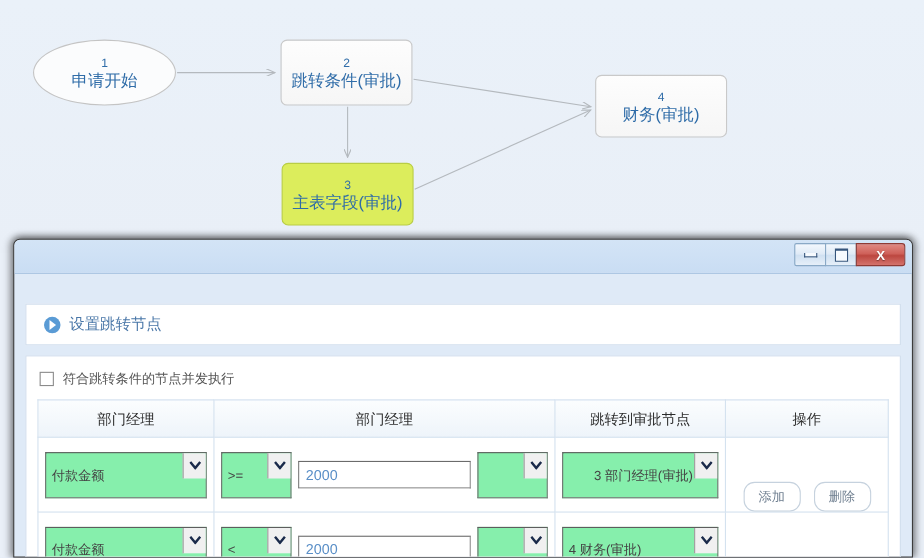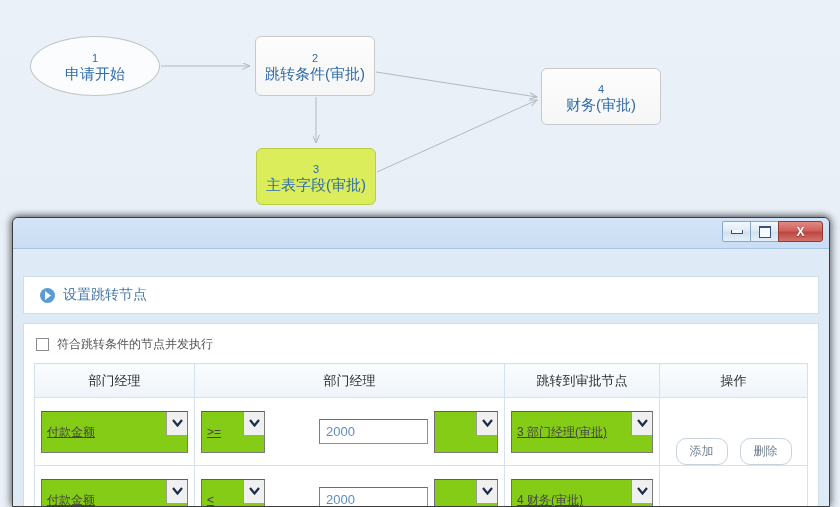--- a/index.html
+++ b/index.html
@@ -204,24 +204,23 @@
     -webkit-appearance: none;
     appearance: none;
     font-family: "Liberation Sans", sans-serif;
     font-size: 12px;
     color: #444444;
     height: 42px;
     box-sizing: border-box;
     border: 1px solid #7b7b7b;
     border-top-color: #5d5d5d;
     border-left-color: #6e6e6e;
-    background: #84cc16;
+    background: #86efac;
     padding: 0 22px 0 5px;
     border-radius: 0;
-    text-decoration: underline;
   }
   .sel-wrap {
     position: relative;
     display: inline-block;
     vertical-align: middle;
   }
   .sel-wrap .chev {
     position: absolute;
     right: 1px; top: 1px;
     width: 20px; height: 23px;
@@ -246,21 +245,21 @@
     border-radius: 0;
   }
 
   .cond-cell {
     display: flex;
     align-items: center;
     gap: 6px;
   }
   .w-field  { width: 148px; }
   .w-op     { width: 64px;  }
-  .w-val    { width: 140px; flex: 1 1 auto; min-width: 0; margin-left: 48px; }
+  .w-val    { width: 140px; flex: 1 1 auto; min-width: 0; }
   .w-op2    { width: 64px;  }
   .w-node   { width: 142px; }
 
   .act-cell {
     display: flex;
     align-items: center;
     justify-content: center;
     gap: 12px;
   }
   button.pill {
@@ -398,21 +397,21 @@
                   <span class="chev">
                     <svg width="11" height="8" viewBox="0 0 11 8">
                         <polyline points="1,1 5.5,6.5 10,1" fill="none" stroke="#1b2b4b" stroke-width="2.2"></polyline>
                       </svg>
                   </span>
                 </span>
               </div>
             </td>
             <td>
               <span class="sel-wrap" style="width:100%;">
-                <select class="ctl w-node" style="width:100%;">
+                <select class="ctl w-node" style="width:100%;text-align:right;">
                   <option>3 部门经理(审批)</option>
                 </select>
                 <span class="chev">
                   <svg width="11" height="8" viewBox="0 0 11 8">
                       <polyline points="1,1 5.5,6.5 10,1" fill="none" stroke="#1b2b4b" stroke-width="2.2"></polyline>
                     </svg>
                 </span>
               </span>
             </td>
             <td>

